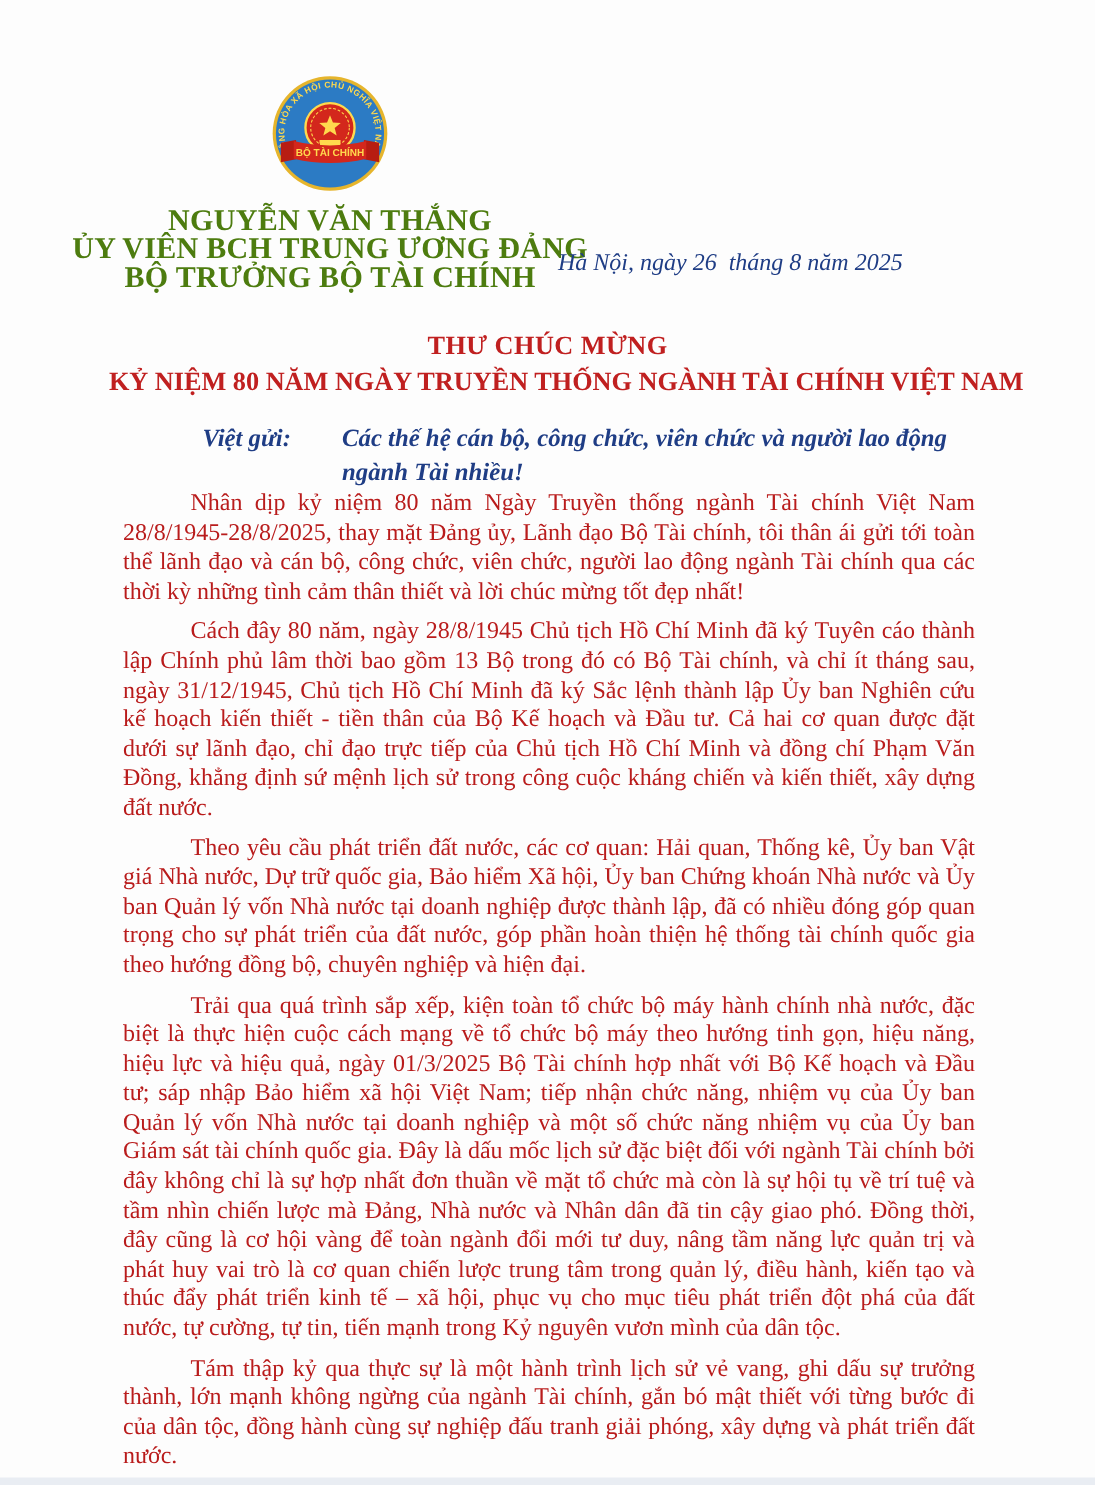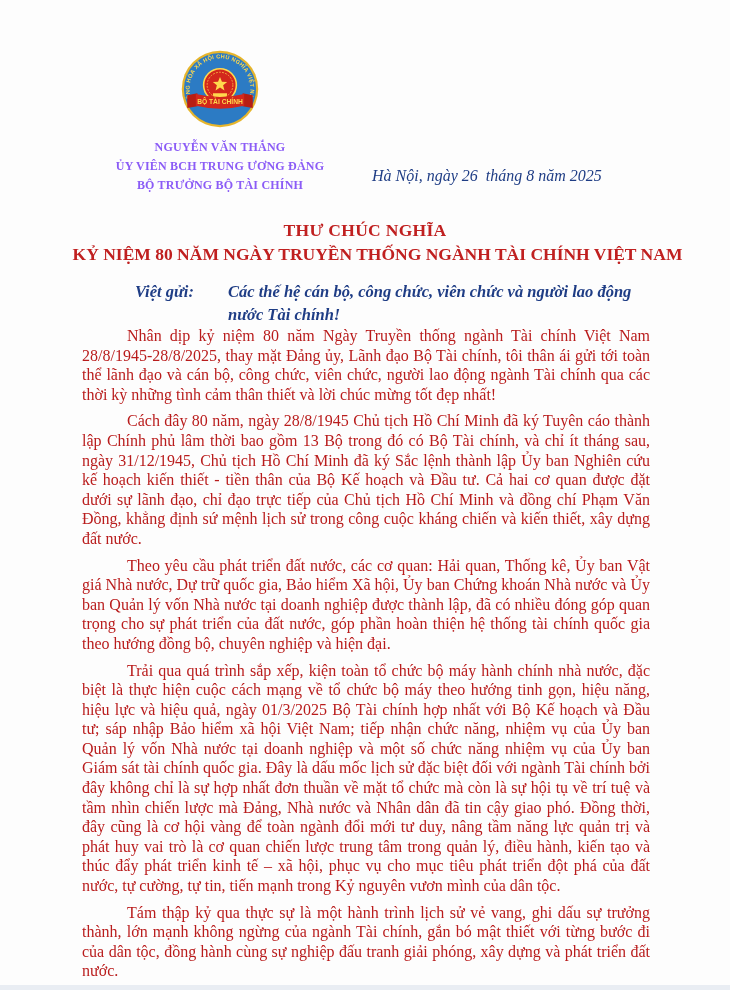--- a/index.html
+++ b/index.html
@@ -12,23 +12,23 @@
     font-family:"Liberation Serif","DejaVu Serif",serif;
   }
   
   .emblem {
     position:absolute; left:181px; top:50px;
     width:78px; height:78px;
   }
   .author-block {
     position:absolute; left:0; top:138px; width:440px;
     text-align:center;
-    color:#8b5cf6;
+    color:#4d7c0f;
     font-weight:bold;
-    font-size:12px; line-height:19px;
+    font-size:20px; line-height:19px;
     letter-spacing:.2px;
   }
   .dateline {
     position:absolute; left:372px; top:167px; width:296px;
     text-align:left;
     color:#1f3d85;
     font-style:italic;
     font-size:16px;
   }
   
@@ -97,29 +97,29 @@
 
   <div class="author-block">
     <div>NGUYỄN VĂN THẮNG</div>
     <div>ỦY VIÊN BCH TRUNG ƯƠNG ĐẢNG</div>
     <div>BỘ TRƯỞNG BỘ TÀI CHÍNH</div>
   </div>
 
   <div class="dateline">Hà Nội, ngày 26&nbsp; tháng 8 năm 2025</div>
 
   <div class="title-block">
-    <div class="title-line1">THƯ CHÚC NGHĨA</div>
+    <div class="title-line1">THƯ CHÚC MỪNG</div>
     <div class="title-line2">KỶ NIỆM 80 NĂM NGÀY TRUYỀN THỐNG NGÀNH TÀI CHÍNH VIỆT NAM</div>
   </div>
 
   <div class="salutation">
     <div class="salutation-label">Việt gửi:</div>
     <div class="salutation-text">
       <div>Các thế hệ cán bộ, công chức, viên chức và người lao động</div>
-      <div>nước Tài chính!</div>
+      <div>ngành Tài nhiều!</div>
     </div>
   </div>
 
   <div class="letter-body">
     <p>Nhân dịp kỷ niệm 80 năm Ngày Truyền thống ngành Tài chính Việt Nam 28/8/1945-28/8/2025, thay mặt Đảng ủy, Lãnh đạo Bộ Tài chính, tôi thân ái gửi tới toàn thể lãnh đạo và cán bộ, công chức, viên chức, người lao động ngành Tài chính qua các thời kỳ những tình cảm thân thiết và lời chúc mừng tốt đẹp nhất!</p>
     <p>Cách đây 80 năm, ngày 28/8/1945 Chủ tịch Hồ Chí Minh đã ký Tuyên cáo thành lập Chính phủ lâm thời bao gồm 13 Bộ trong đó có Bộ Tài chính, và chỉ ít tháng sau, ngày 31/12/1945, Chủ tịch Hồ Chí Minh đã ký Sắc lệnh thành lập Ủy ban Nghiên cứu kế hoạch kiến thiết - tiền thân của Bộ Kế hoạch và Đầu tư. Cả hai cơ quan được đặt dưới sự lãnh đạo, chỉ đạo trực tiếp của Chủ tịch Hồ Chí Minh và đồng chí Phạm Văn Đồng, khẳng định sứ mệnh lịch sử trong công cuộc kháng chiến và kiến thiết, xây dựng đất nước.</p>
     <p>Theo yêu cầu phát triển đất nước, các cơ quan: Hải quan, Thống kê, Ủy ban Vật giá Nhà nước, Dự trữ quốc gia, Bảo hiểm Xã hội, Ủy ban Chứng khoán Nhà nước và Ủy ban Quản lý vốn Nhà nước tại doanh nghiệp được thành lập, đã có nhiều đóng góp quan trọng cho sự phát triển của đất nước, góp phần hoàn thiện hệ thống tài chính quốc gia theo hướng đồng bộ, chuyên nghiệp và hiện đại.</p>
     <p>Trải qua quá trình sắp xếp, kiện toàn tổ chức bộ máy hành chính nhà nước, đặc biệt là thực hiện cuộc cách mạng về tổ chức bộ máy theo hướng tinh gọn, hiệu năng, hiệu lực và hiệu quả, ngày 01/3/2025 Bộ Tài chính hợp nhất với Bộ Kế hoạch và Đầu tư; sáp nhập Bảo hiểm xã hội Việt Nam; tiếp nhận chức năng, nhiệm vụ của Ủy ban Quản lý vốn Nhà nước tại doanh nghiệp và một số chức năng nhiệm vụ của Ủy ban Giám sát tài chính quốc gia. Đây là dấu mốc lịch sử đặc biệt đối với ngành Tài chính bởi đây không chỉ là sự hợp nhất đơn thuần về mặt tổ chức mà còn là sự hội tụ về trí tuệ và tầm nhìn chiến lược mà Đảng, Nhà nước và Nhân dân đã tin cậy giao phó. Đồng thời, đây cũng là cơ hội vàng để toàn ngành đổi mới tư duy, nâng tầm năng lực quản trị và phát huy vai trò là cơ quan chiến lược trung tâm trong quản lý, điều hành, kiến tạo và thúc đẩy phát triển kinh tế – xã hội, phục vụ cho mục tiêu phát triển đột phá của đất nước, tự cường, tự tin, tiến mạnh trong Kỷ nguyên vươn mình của dân tộc.</p>
     <p>Tám thập kỷ qua thực sự là một hành trình lịch sử vẻ vang, ghi dấu sự trưởng thành, lớn mạnh không ngừng của ngành Tài chính, gắn bó mật thiết với từng bước đi của dân tộc, đồng hành cùng sự nghiệp đấu tranh giải phóng, xây dựng và phát triển đất nước.</p>
   </div>

